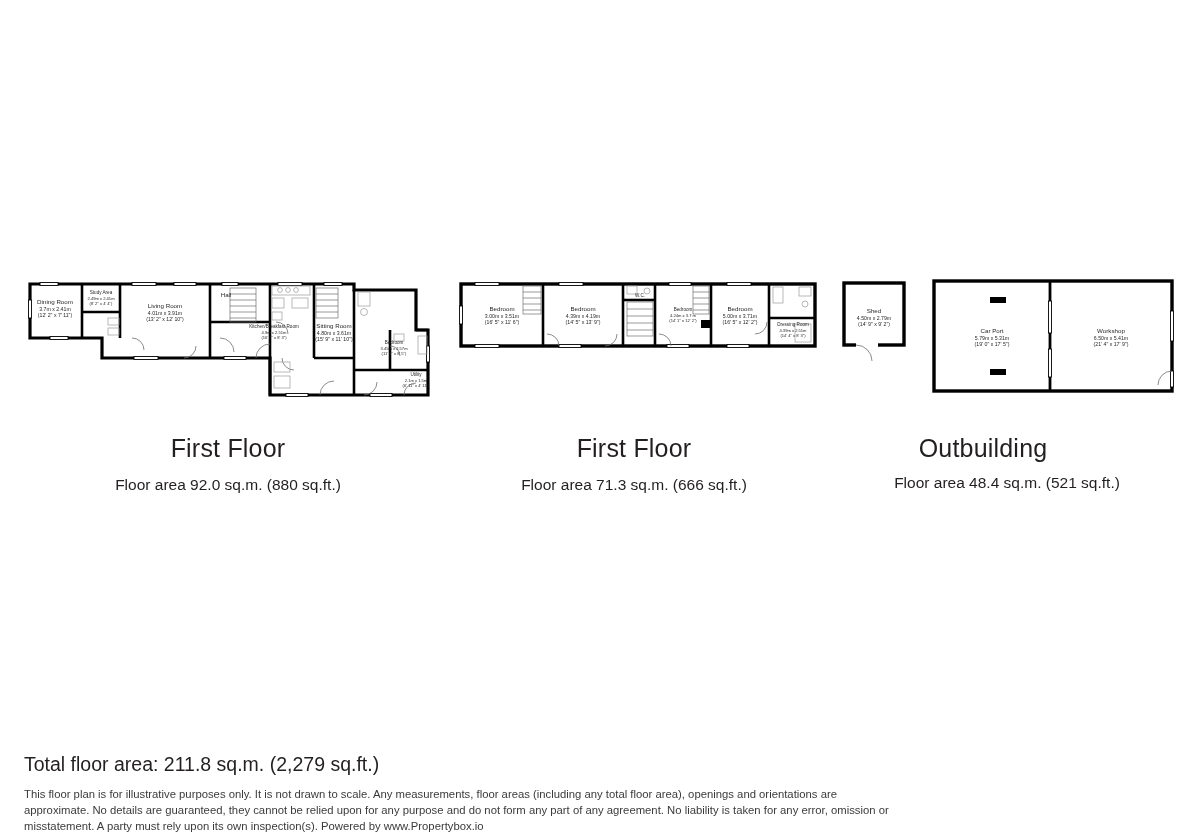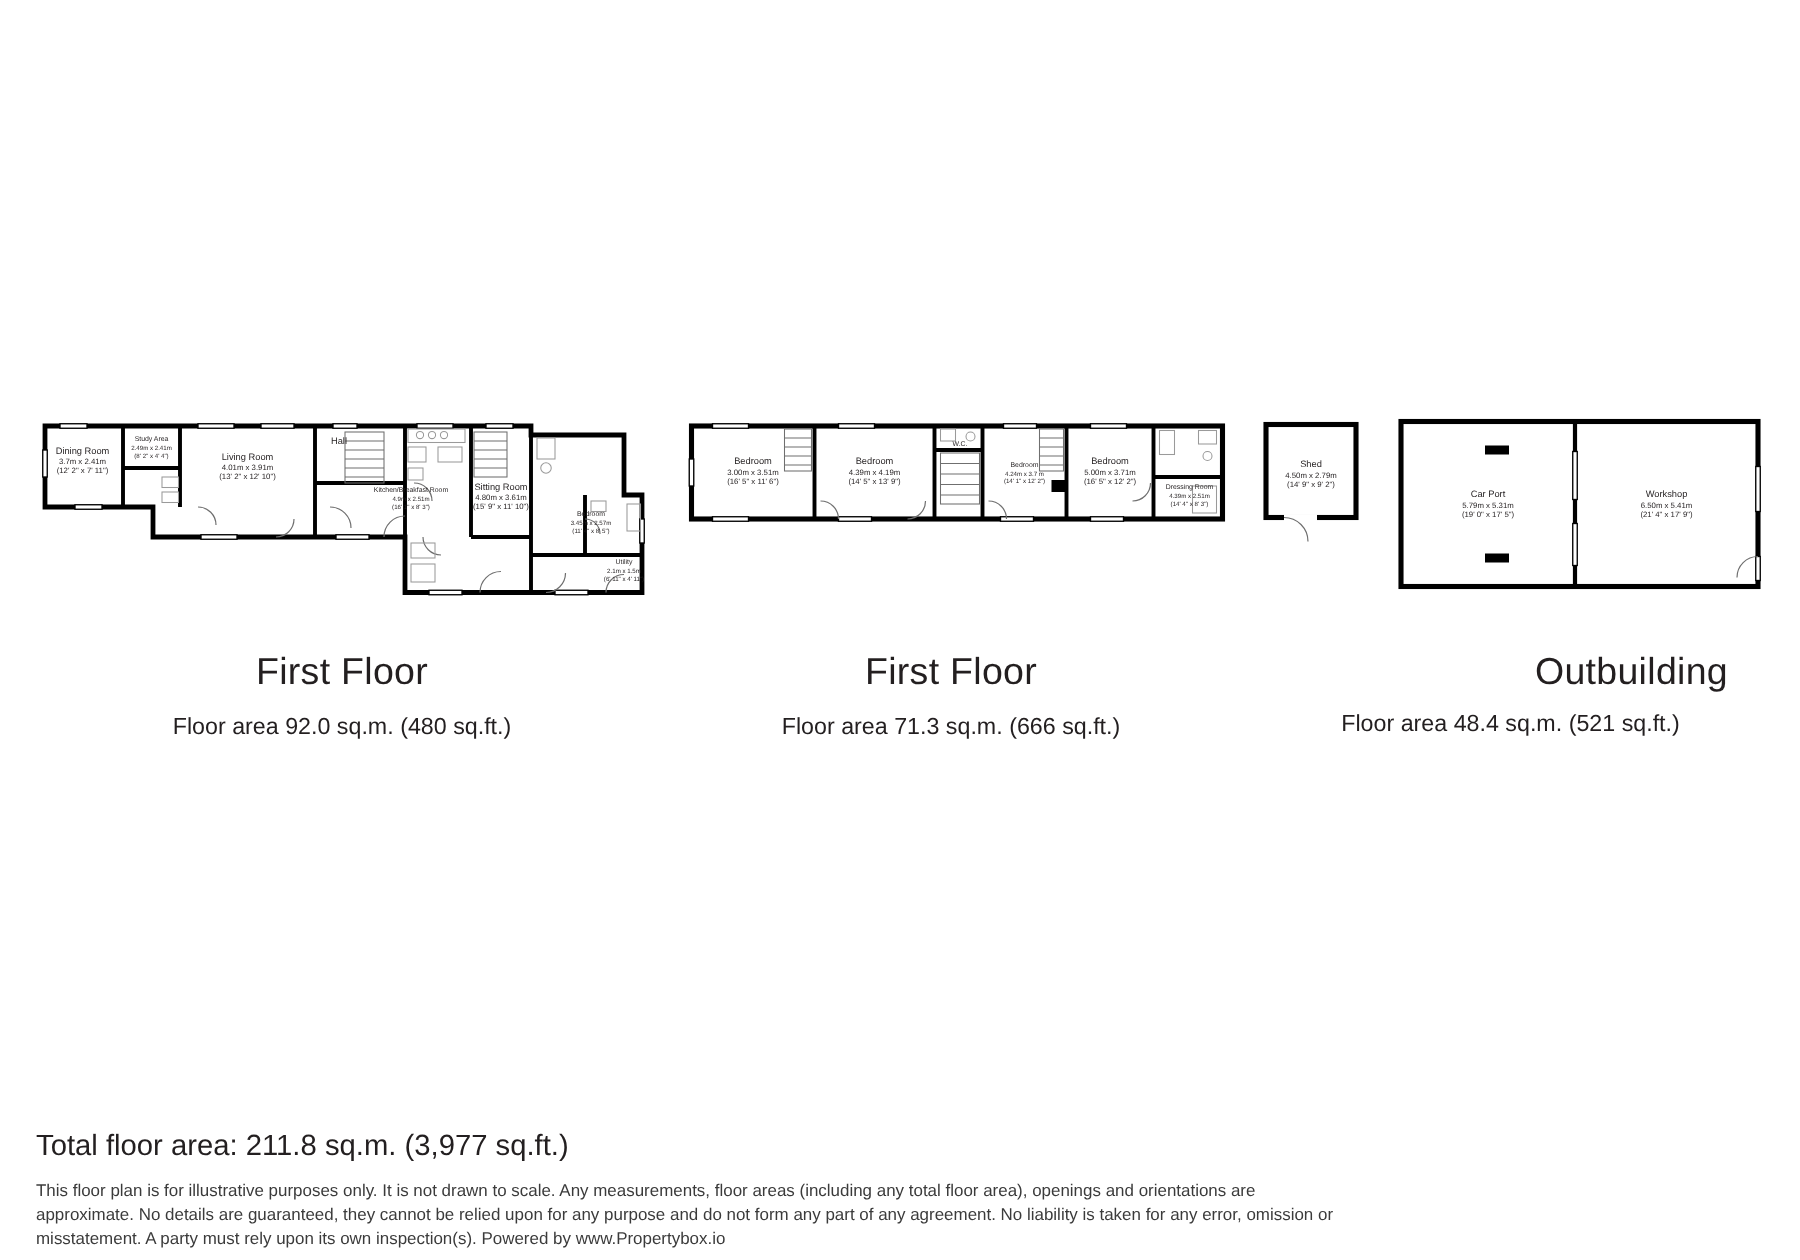--- a/index.html
+++ b/index.html
@@ -228,21 +228,21 @@
   </div>
 
   <div class="room-label small" style="left:392px; top:110px;">
     <span class="rl-name">Utility</span>
     <span class="rl-dim">2.1m x 1.5m</span>
     <span class="rl-dim2">(6' 11" x 4' 11")</span>
   </div>
 </div>
 
 <div class="plan-title" style="position:absolute; left:24px; top:434px; width:408px;">First Floor</div>
-<div class="plan-area" style="position:absolute; left:24px; top:467px; width:408px;">Floor area 92.0 sq.m. (480 sq.ft.)</div>
+<div class="plan-area" style="position:absolute; left:24px; top:467px; width:408px;">Floor area 92.0 sq.m. (880 sq.ft.)</div>
 
 <div class="plan-block" style="left:455px; top:272px; width:370px; height:110px;">
   <svg width="370" height="110" viewBox="0 0 370 110">
     <g fill="none" stroke="#000000" stroke-width="3.4">
       <rect x="6" y="12" width="354" height="62"></rect>
     </g>
     <g fill="none" stroke="#000000" stroke-width="2.6">
       <line x1="88" y1="12" x2="88" y2="74"></line>
       <line x1="168" y1="12" x2="168" y2="74"></line>
       <line x1="168" y1="28" x2="200" y2="28"></line>
@@ -397,17 +397,17 @@
     <span class="rl-dim2">(19' 0" x 17' 5")</span>
   </div>
 
   <div class="room-label" style="left:273px; top:62px;">
     <span class="rl-name">Workshop</span>
     <span class="rl-dim">6.50m x 5.41m</span>
     <span class="rl-dim2">(21' 4" x 17' 9")</span>
   </div>
 </div>
 
-<div class="plan-title" style="position:absolute; left:814px; top:434px; width:338px;text-align:right;">Outbuilding</div>
+<div class="plan-title" style="position:absolute; left:814px; top:434px; width:338px;">Outbuilding</div>
 <div class="plan-area" style="position:absolute; left:838px; top:465px; width:338px;">Floor area 48.4 sq.m. (521 sq.ft.)</div>
 
-<div class="total-area">Total floor area: 211.8 sq.m. (3,977 sq.ft.)</div>
+<div class="total-area">Total floor area: 211.8 sq.m. (2,279 sq.ft.)</div>
 <div class="disclaimer">This floor plan is for illustrative purposes only. It is not drawn to scale. Any measurements, floor areas (including any total floor area), openings and orientations are approximate. No details are guaranteed, they cannot be relied upon for any purpose and do not form any part of any agreement. No liability is taken for any error, omission or misstatement. A party must rely upon its own inspection(s). Powered by www.Propertybox.io</div>
 
 </body></html>

